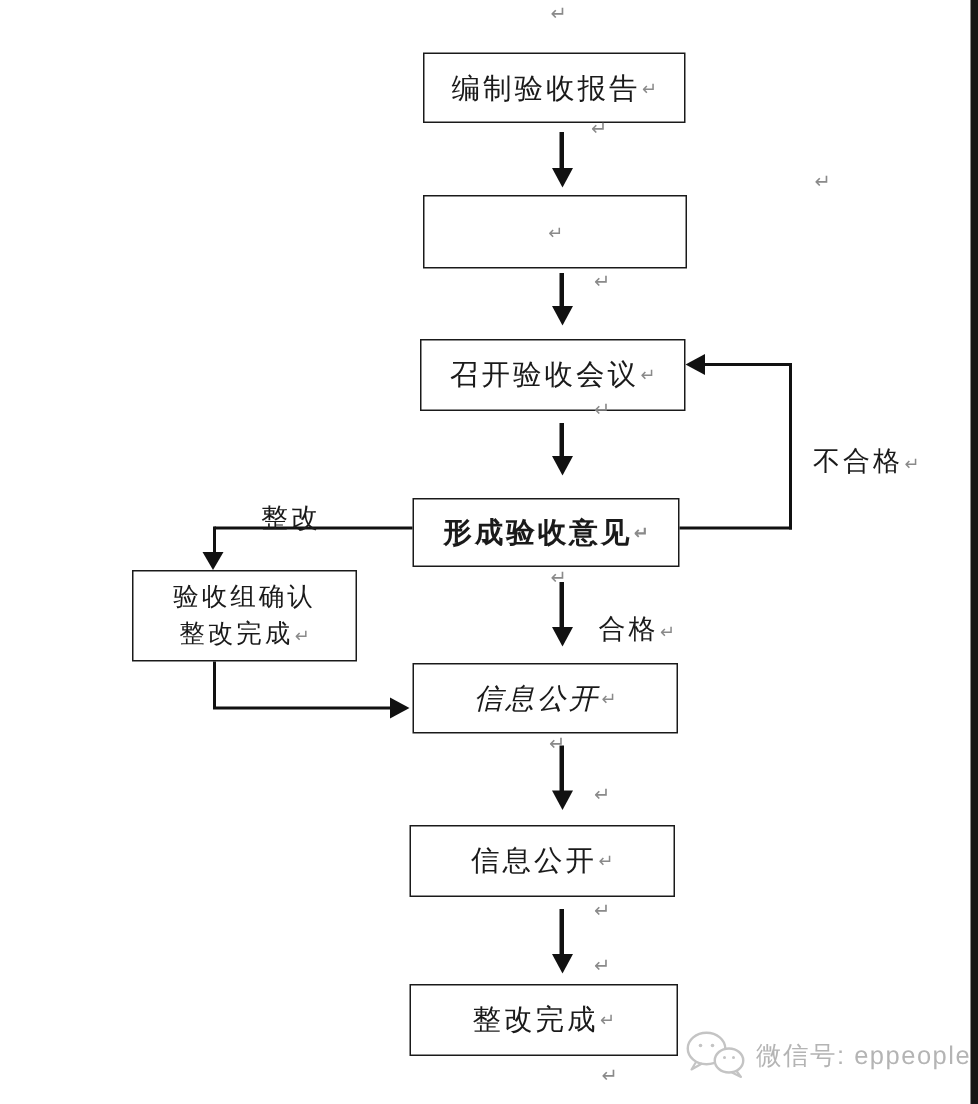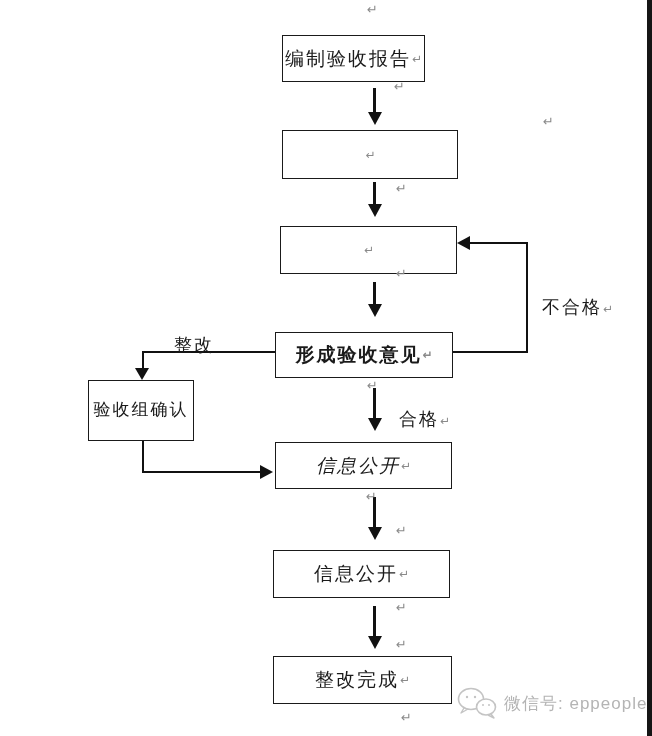--- a/index.html
+++ b/index.html
@@ -88,41 +88,43 @@
     position:absolute;
     left:647px;top:0;width:5px;height:736px;
     background:#151515;
   }
 </style>
 </head>
 <body>
 
 <div id="stage">
 
-  <div class="box" style="left:282px;top:35px;width:143px;height:47px;">
+  <div class="box" style="left:282px;top:35px;width:175px;height:47px;">
     <span>编制验收报告</span>
       <span class="pmark">↵</span>
   </div>
 
   <div class="box" style="left:282px;top:130px;width:176px;height:49px;">
       <span class="pmark">↵</span>
   </div>
 
   <div class="box" style="left:280px;top:226px;width:177px;height:48px;">
+    <span>召开验收会议</span>
       <span class="pmark">↵</span>
   </div>
 
   <div class="box" style="left:275px;top:332px;width:178px;height:46px;font-weight:bold;">
     <span>形成验收意见</span>
       <span class="pmark">↵</span>
   </div>
 
-  <div class="box" style="left:88px;top:380px;width:106px;height:61px;font-size:17px;">
+  <div class="box" style="left:88px;top:380px;width:150px;height:61px;font-size:17px;">
     <span class="lines">
       <span>验收组确认</span>
+      <span><span>整改完成</span><span class="pmark">↵</span></span>
     </span>
   </div>
 
   <div class="box" style="left:275px;top:442px;width:177px;height:47px;font-style:italic;">
     <span>信息公开</span>
       <span class="pmark">↵</span>
   </div>
 
   <div class="box" style="left:273px;top:550px;width:177px;height:48px;">
     <span>信息公开</span>

